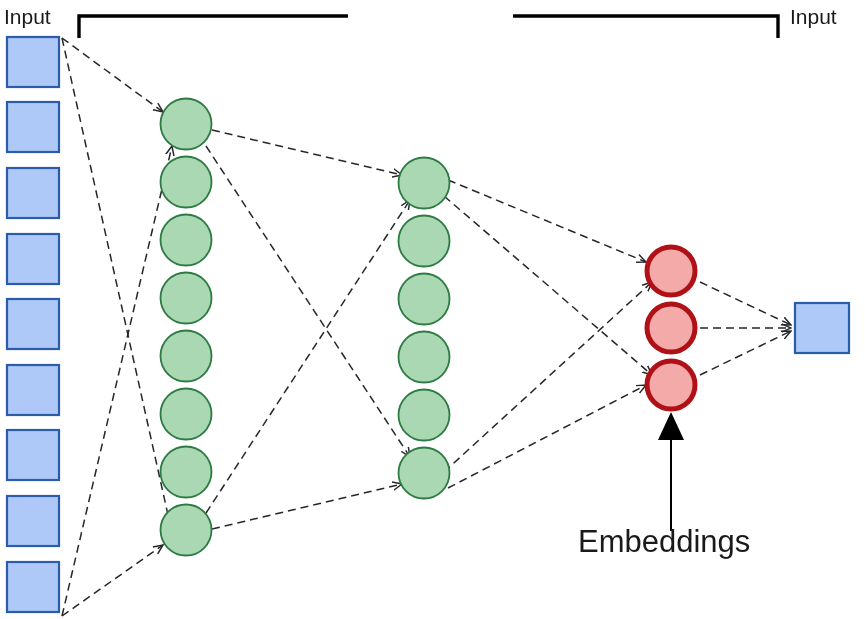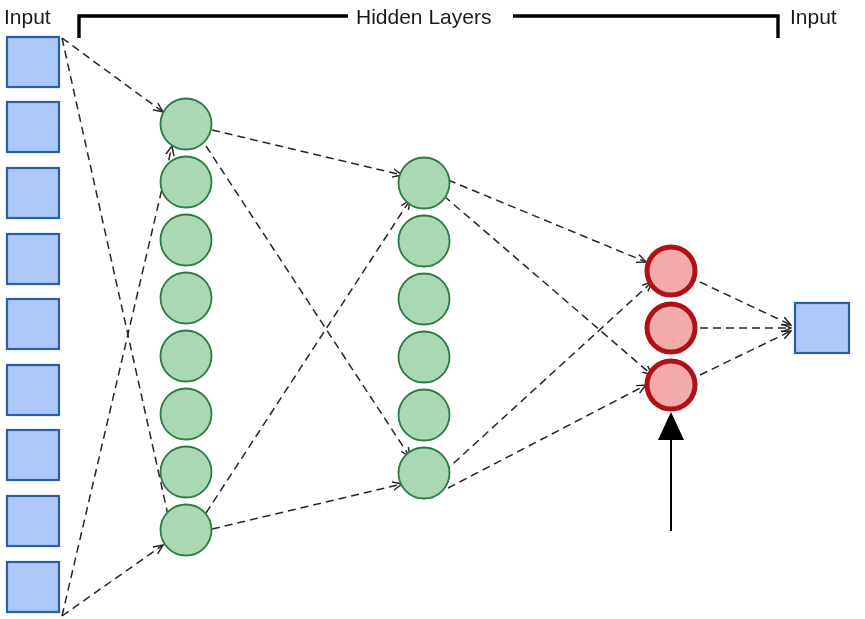--- a/index.html
+++ b/index.html
@@ -126,16 +126,16 @@
       <rect x="795" y="303" width="54" height="50" fill="#aec9f8" stroke="#2a5caa" stroke-width="2.2"></rect>
     </g>
 
     <g>
       <line x1="671" y1="531" x2="671" y2="424" stroke="#000000" stroke-width="2"></line>
       <path d="M 671 412 L 684 440 L 658 440 Z" fill="#000000"></path>
     </g>
   </svg>
 
   <div class="lbl lbl-small" id="label-input">Input</div>
-  <div class="lbl lbl-small" id="label-hidden">Hidden Layers</div>
   <div class="lbl lbl-small" id="label-output">Input</div>
+  <div class="lbl lbl-big" id="label-embeddings">Embeddings</div>
 
 </div>
 
 </body></html>

